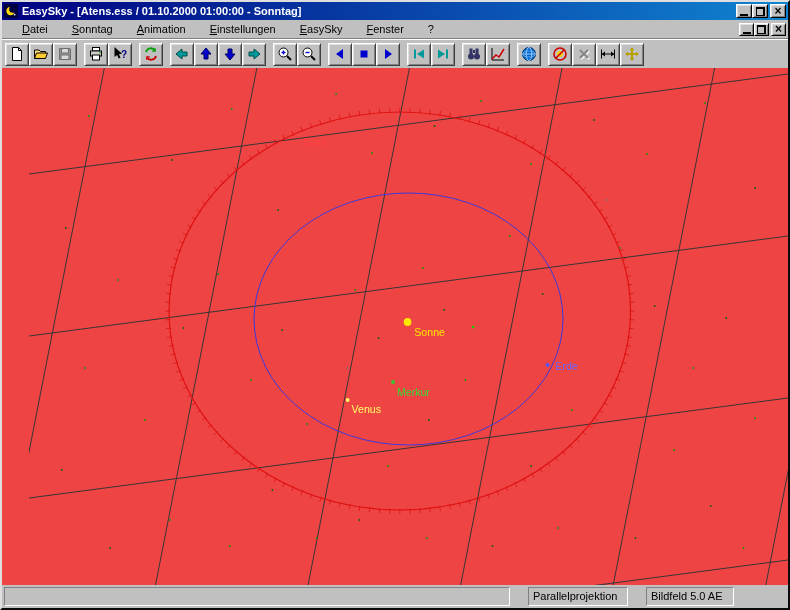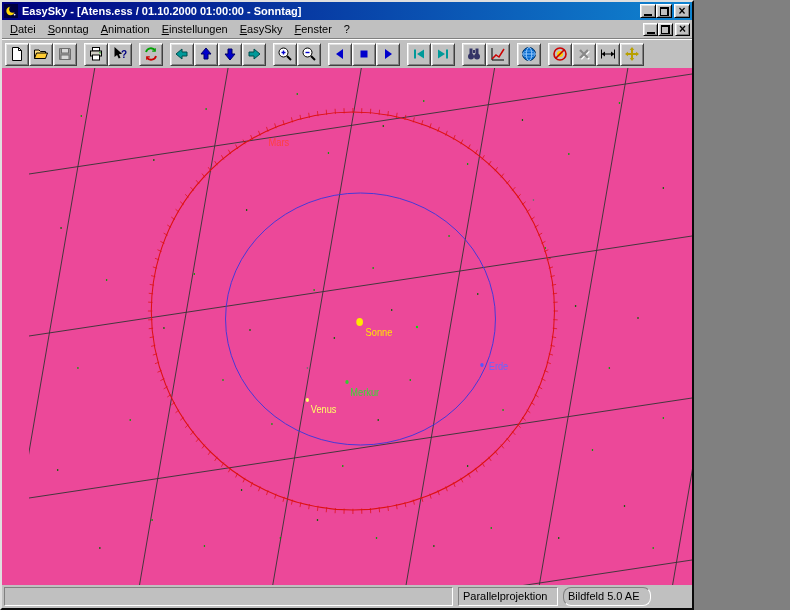--- a/index.html
+++ b/index.html
@@ -1,20 +1,20 @@
 <!DOCTYPE html>
 <html><head>
 <meta charset="utf-8">
 <style>
   * { margin:0; padding:0; box-sizing:border-box; }
   html,body { background:#808080; }
   body { font-family:"Liberation Sans", sans-serif; }
 
   .window{
-    width:694px; height:610px; background:#c0c0c0;
+    width:790px; height:610px; background:#c0c0c0;
     border:2px solid; border-color:#dfdfdf #0a0a0a #0a0a0a #dfdfdf;
     display:flex; flex-direction:column;
   }
 
   
   .titlebar{
     height:18px; flex:0 0 18px;
     background:linear-gradient(90deg,#000080,#1084d0);
     display:flex; align-items:center; padding:1px 2px; color:#fff;
   }
@@ -37,57 +37,57 @@
   .ico-restore::after{ content:""; position:absolute; left:0; bottom:0;
     width:6px; height:6px; border:1px solid #000; border-top-width:2px;
     background:#c0c0c0; }
   .x-glyph{ margin-top:-1px; }
 
   
   .menubar{
     height:19px; flex:0 0 19px; display:flex; align-items:center;
     padding:0 2px; font-size:11px; border-bottom:1px solid #808080;
   }
-  .menu-item{ display:inline-block; padding:2px 6px; color:#000; cursor:default; }
+  .menu-item{ display:inline-block; padding:2px 6px; color:#000; cursor:default;margin-left:12px; }
   .menu-item::first-letter{ text-decoration:underline; }
   .menu-spacer{ flex:1; }
   .mdi-btn{ width:15px; height:13px; }
 
   
   .toolbar{
     height:29px; flex:0 0 29px; display:flex; align-items:center;
     padding:2px 3px; border-top:1px solid #fff;
   }
   .tb-btn{
     width:24px; height:23px; background:#c0c0c0; padding:0;
     border:1px solid; border-color:#fff #404040 #404040 #fff;
     box-shadow:inset 1px 1px 0 #dfdfdf, inset -1px -1px 0 #808080;
     display:flex; align-items:center; justify-content:center;
   }
   .tb-btn svg{ display:block; }
   .tb-sep{ width:7px; height:100%; }
 
   
-  .canvas{ flex:1 1 auto; background:#ec4899; overflow:hidden; position:relative;padding-left:27px; }
+  .canvas{ flex:1 1 auto; background:#ef4444; overflow:hidden; position:relative;padding-left:27px; }
   .canvas svg{ display:block; width:100%; height:100%; }
 
   
   .statusbar{
     height:23px; flex:0 0 23px; display:flex; align-items:stretch;
-    gap:5px; padding:2px;
+    gap:18px; padding:2px;
   }
   .sb-panel{
     border:1px solid; border-color:#808080 #fff #fff #808080;
     background:#c0c0c0; font-size:11px; padding:1px 4px; line-height:15px;
     white-space:nowrap; overflow:hidden; color:#000;
   }
   .sb-fill{ flex:1; }
   .sb-p1{ width:100px; }
   .sb-p2{ width:112px; }
-  .sb-p3{ width:88px;border-radius:8px; }
+  .sb-p3{ width:88px; }
   .sb-end{ width:34px; }
 </style>
 </head>
 <body>
 
 <div class="window">
 
   <div class="titlebar">
     <svg class="app-icon" width="14" height="14">
       <rect width="14" height="14" fill="#000040"></rect>

